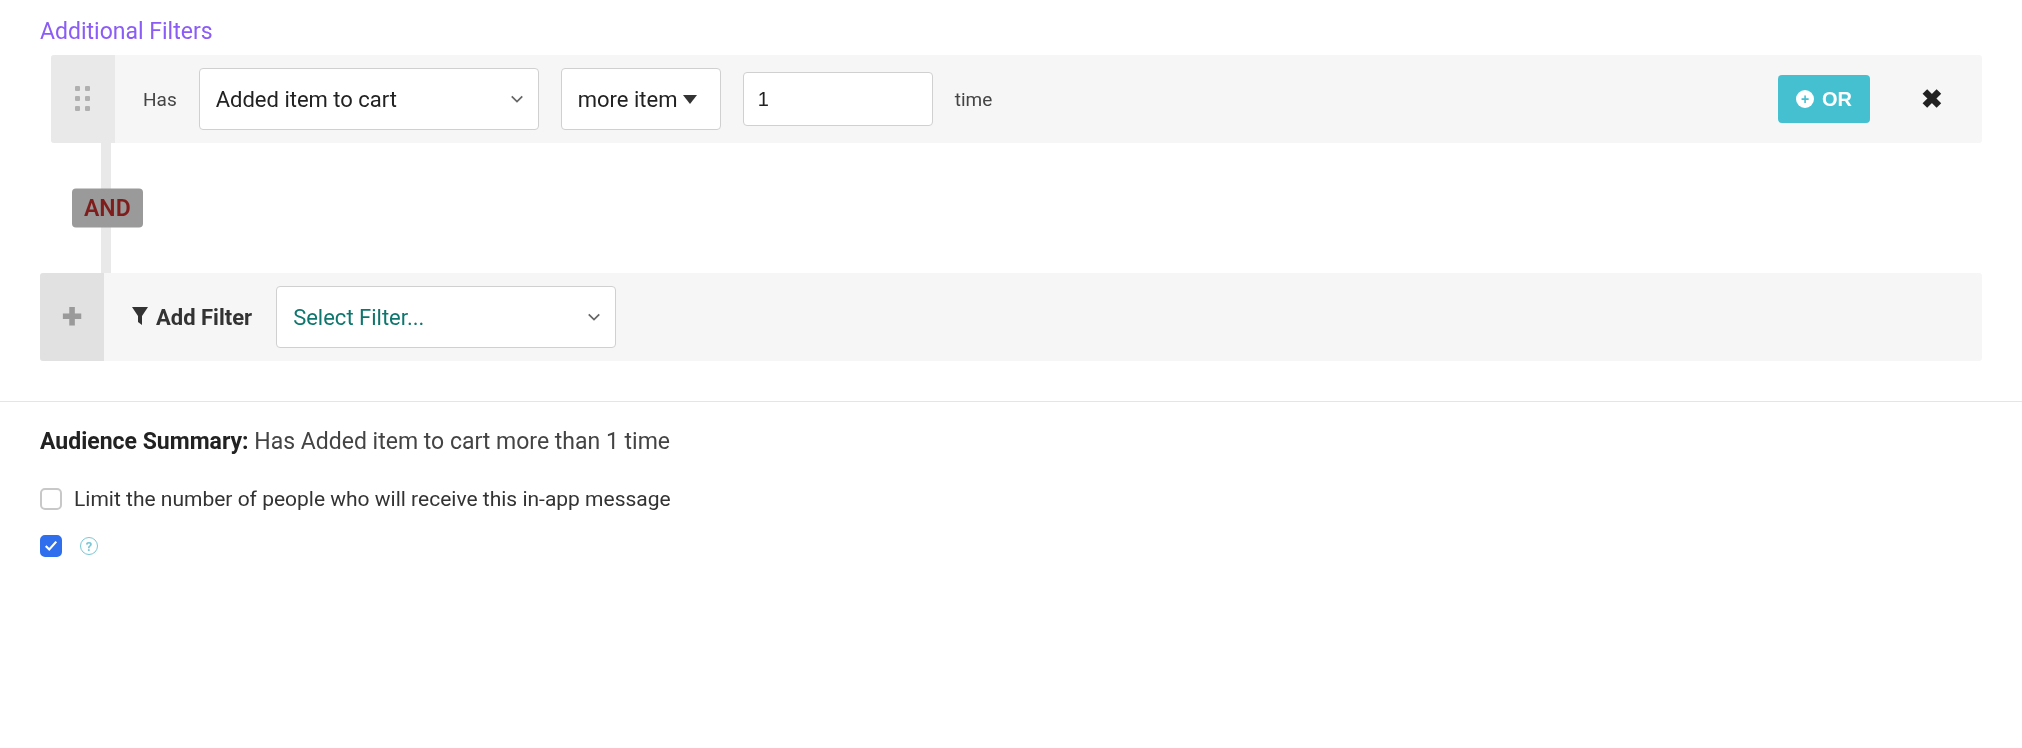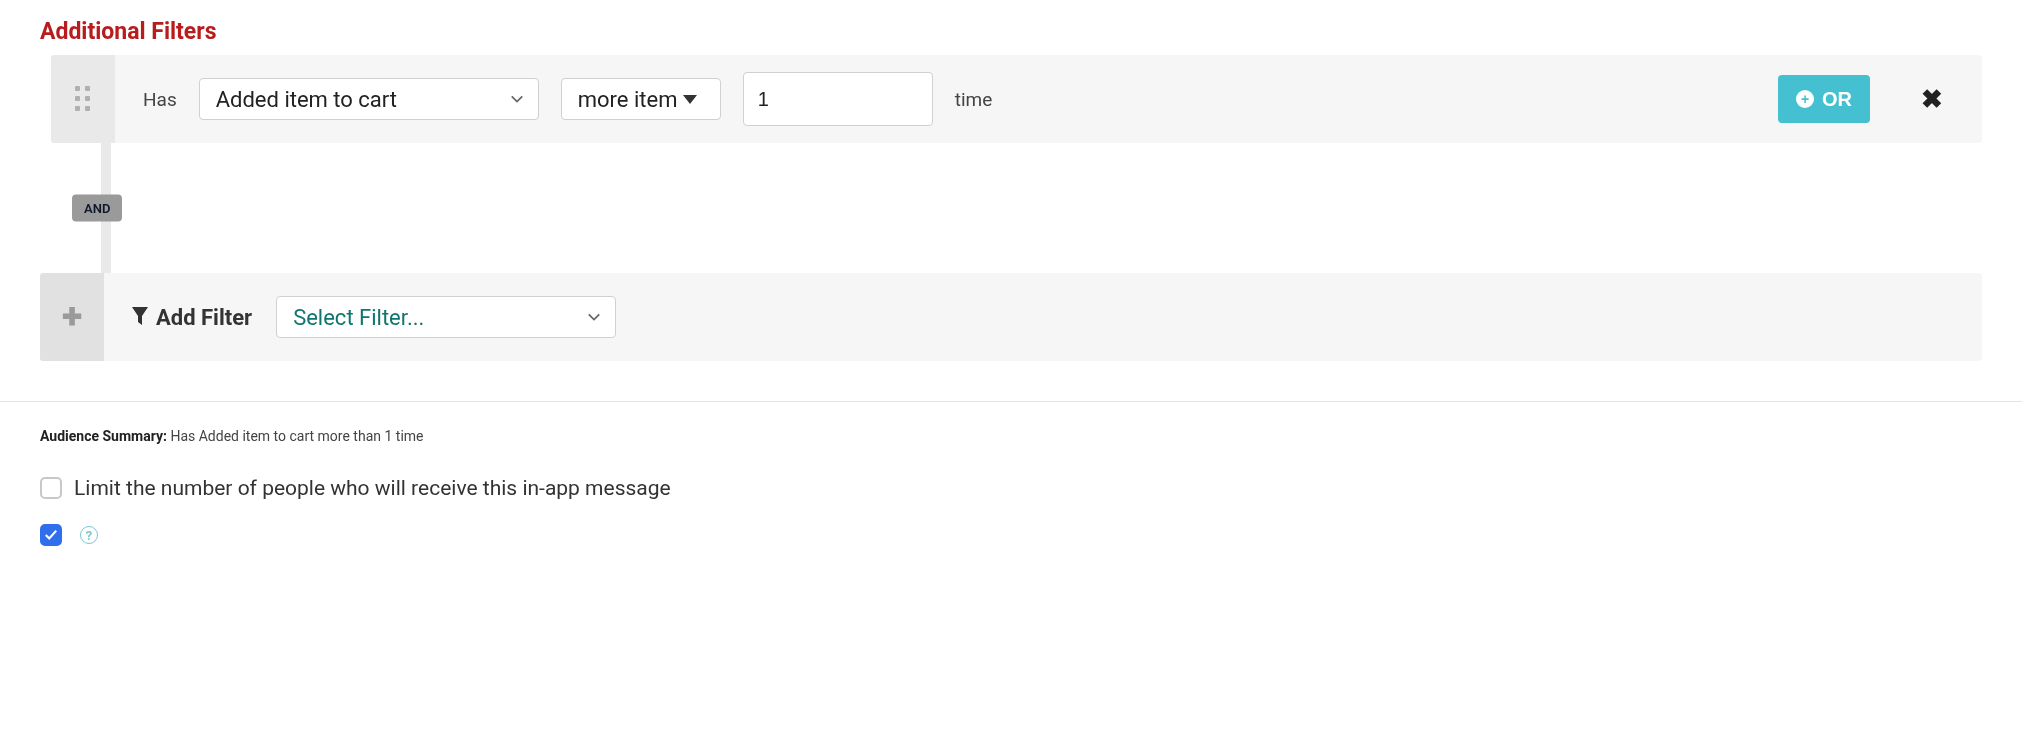--- a/index.html
+++ b/index.html
@@ -8,23 +8,23 @@
     padding: 0;
     font-family: -apple-system, BlinkMacSystemFont, "Segoe UI", Roboto, Helvetica, Arial, sans-serif;
     color: #212529;
     background: #fff;
     font-size: 19px;
   }
   .wrap {
     padding: 18px 40px 32px 40px;
   }
   .section-title {
-    font-weight: 700;
+    font-weight: 400;
     font-size: 23px;
-    color: #b91c1c;
+    color: #8b5cf6;
     margin-bottom: 10px;
   }
 
   
   .filter-row {
     display: flex;
     align-items: stretch;
     background: #f6f6f6;
     border-radius: 3px;
     height: 88px;
@@ -57,21 +57,21 @@
   }
   .row-body .lbl {
     color: #444;
   }
 
   .select {
     position: relative;
     background: #fff;
     border: 1px solid #d0d0d0;
     border-radius: 4px;
-    height: 42px;
+    height: 62px;
     display: flex;
     align-items: center;
     padding: 0 46px 0 16px;
     font-size: 22px;
     color: #222;
     cursor: pointer;
     white-space: nowrap;
   }
   .select.placeholder { color: #0f766e; }
   .chev {
@@ -139,44 +139,44 @@
     width:10px;
     height:130px;
     background:#e9e9e9;
   }
   .and-chip {
     position:absolute;
     left:32px;
     top:50%;
     transform:translateY(-50%);
     background:#9a9a9a;
-    color:#0f172a;
+    color:#7f1d1d;
     font-weight:600;
-    font-size:13px;
+    font-size:23px;
     padding:6px 12px;
     border-radius:4px;
   }
 
   
   .add-row { display:flex; align-items:stretch; background:#f6f6f6; border-radius:3px; height:88px; }
   .plus-cell {
     width:64px; background:#e1e1e1;
     display:flex;align-items:center;justify-content:center;
     color:#9a9a9a; font-size:24px; font-weight:700;
     border-top-left-radius:3px;border-bottom-left-radius:3px;
     cursor:pointer;
   }
   .add-body { flex:1; display:flex; align-items:center; padding:0 20px 0 28px; gap:24px; }
   .add-label { display:flex; align-items:center; gap:8px; font-weight:700; font-size:22px; color:#333; }
 
   .divider {
     border:none;border-top:1px solid #e5e5e5;margin:40px -40px 26px -40px;
   }
 
-  .summary { font-size:14px; color:#444; margin-bottom:32px; }
+  .summary { font-size:23px; color:#444; margin-bottom:32px; }
   .summary .label { font-weight:700; color:#222; }
 
   .check-row { display:flex; align-items:center; gap:12px; font-size:21px; color:#333; margin:24px 0; }
   .cb {
     width:22px;height:22px;border:2px solid #c8c8c8;border-radius:5px;background:#fff;
     display:inline-flex;align-items:center;justify-content:center;cursor:pointer;flex-shrink:0;
   }
   .cb.checked { background:#2f6fed; border-color:#2f6fed; }
   .cb.checked svg { display:block; }
   .cb svg { display:none; }

